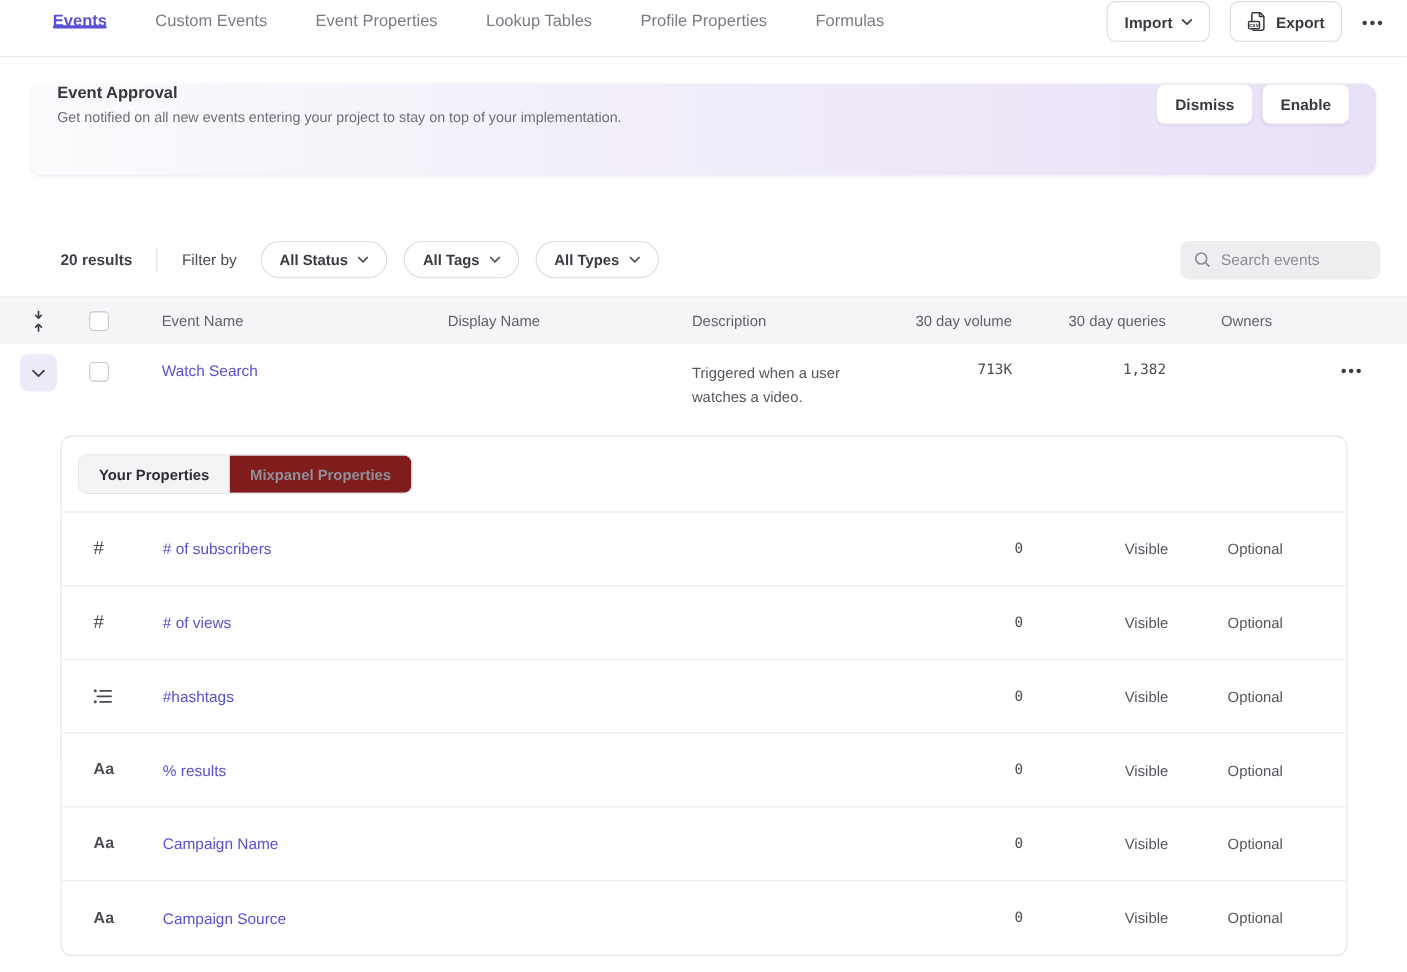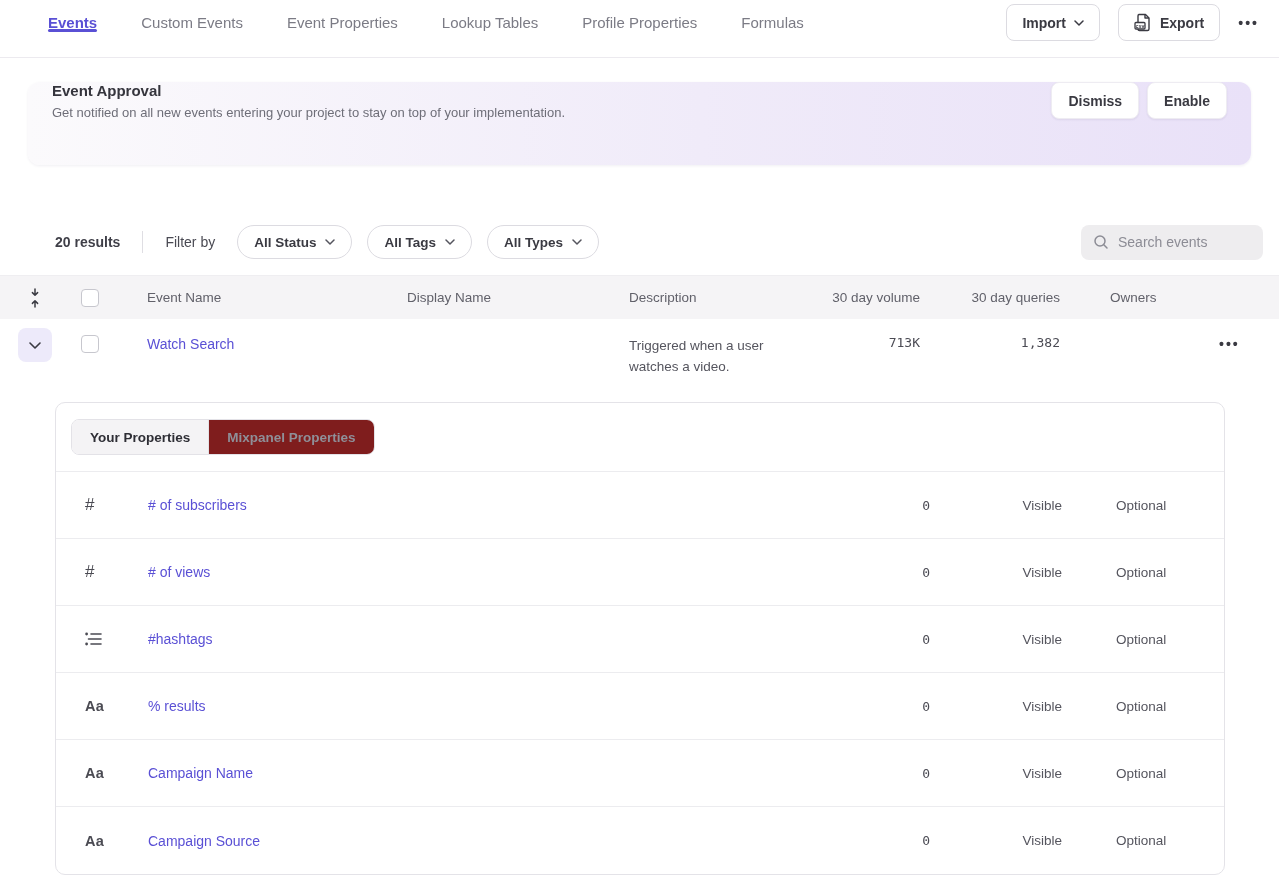--- a/index.html
+++ b/index.html
@@ -1,21 +1,21 @@
 <!DOCTYPE html>
 <html><head>
 <meta charset="utf-8">
 <style>
   * { margin:0; padding:0; box-sizing:border-box; }
   html,body { background:#fff; }
   body { font-family:"Liberation Sans", sans-serif; color:#3a3a42; }
   .page { position:relative; width:1279px; height:884px; background:#fff; overflow:hidden; }
 
   
-  .topnav { display:flex; align-items:center; height:58px; padding:0 20px 12px 48px; border-bottom:1px solid #eceaef; background:#fff; }
+  .topnav { display:flex; align-items:center; height:52px; padding:0 20px 12px 48px; border-bottom:1px solid #eceaef; background:#fff; }
   .nav-tabs { display:flex; align-items:stretch; gap:44px; height:100%; }
   .nav-tab { position:relative; display:flex; align-items:center; font-size:15px; color:#7b7b85; cursor:pointer; white-space:nowrap; }
   .nav-tab.active { color:#5a50d5; font-weight:700; }
   .nav-tab.active::after { content:""; position:absolute; left:0; right:0; bottom:13px; height:3px; border-radius:2px; background:#5a50d5; }
   .nav-actions { margin-left:auto; display:flex; align-items:center; gap:18px; }
   .btn { display:inline-flex; align-items:center; gap:8px; height:37px; padding:0 15px; background:#fff;
          border:1px solid #dcdbe1; border-radius:8px; font-size:14px; font-weight:600; color:#3a3a42; cursor:pointer;
          font-family:"Liberation Sans", sans-serif; }
   .dots { font-size:14px; letter-spacing:2px; color:#3a3a42; font-weight:700; cursor:pointer; line-height:1; }
 
@@ -24,21 +24,21 @@
             background:linear-gradient(90deg,#fbfafc 0%,#f0ebf9 55%,#e9e1f8 100%);
             box-shadow:0 1px 3px rgba(40,30,80,.07); }
   .banner-title { font-size:15px; font-weight:700; color:#35353d; margin-bottom:6px; }
   .banner-desc { font-size:13px; color:#6e6e78; }
   .banner-actions { margin-left:auto; display:flex; gap:8px; }
   .banner-btn { height:37px; padding:0 16px; background:#fff; border:1px solid #eeecf2; border-radius:8px;
                 font-size:14px; font-weight:600; color:#3a3a42; cursor:pointer; box-shadow:0 1px 2px rgba(40,30,80,.08);
                 font-family:"Liberation Sans", sans-serif; }
 
   
-  .toolbar { display:flex; align-items:center; margin-top:59px; height:36px; padding:0 16px 0 55px;justify-content:flex-end; }
+  .toolbar { display:flex; align-items:center; margin-top:59px; height:36px; padding:0 24px 0 55px;justify-content:flex-end; }
   .results { font-size:14px; font-weight:600; color:#3f3f48; }
   .vdiv { width:1px; height:22px; background:#dfdee3; margin:0 22px; }
   .filter-by { font-size:14px; color:#4a4a53; margin-right:22px; }
   .pill { display:inline-flex; align-items:center; gap:9px; height:34px; padding:0 16px; margin-right:15px;
           border:1px solid #dcdbe1; border-radius:17px; background:#fff; font-size:13.5px; font-weight:600; color:#3a3a42; cursor:pointer; }
   .search { margin-left:auto; display:flex; align-items:center; gap:9px; width:182px; height:35px; padding:0 12px;
             background:#eeedef; border-radius:8px; }
   .search input { border:none; outline:none; background:transparent; font-size:14px; color:#3a3a42; width:130px;
                   font-family:"Liberation Sans", sans-serif; }
   .search input::placeholder { color:#8c8c95; }

